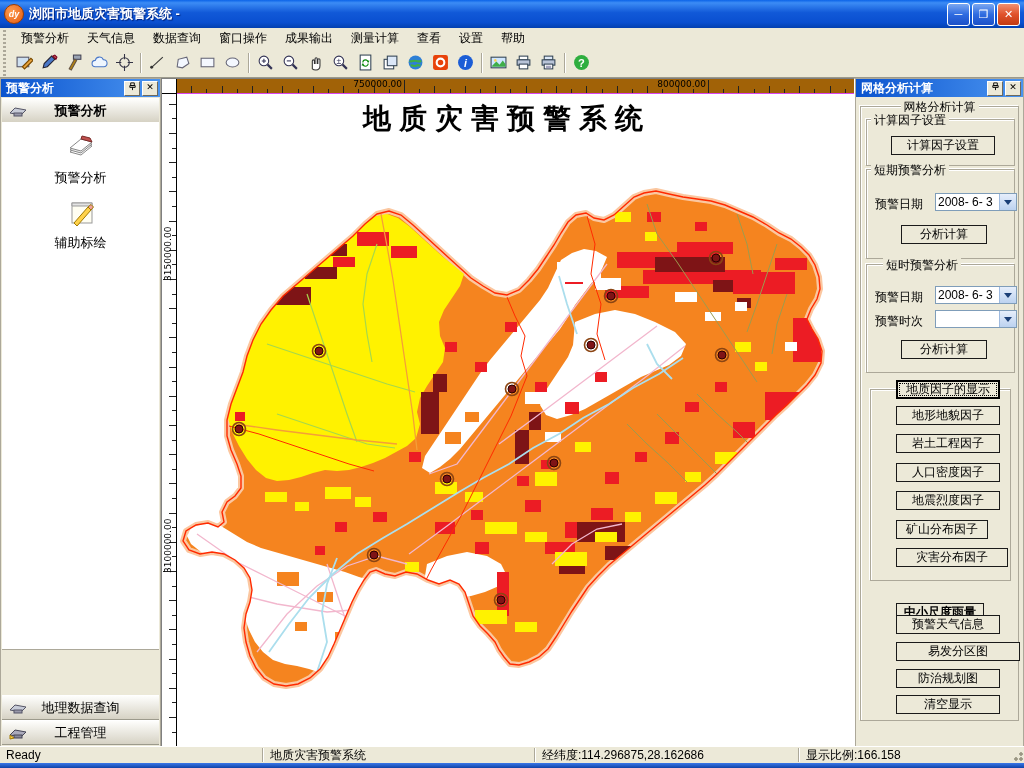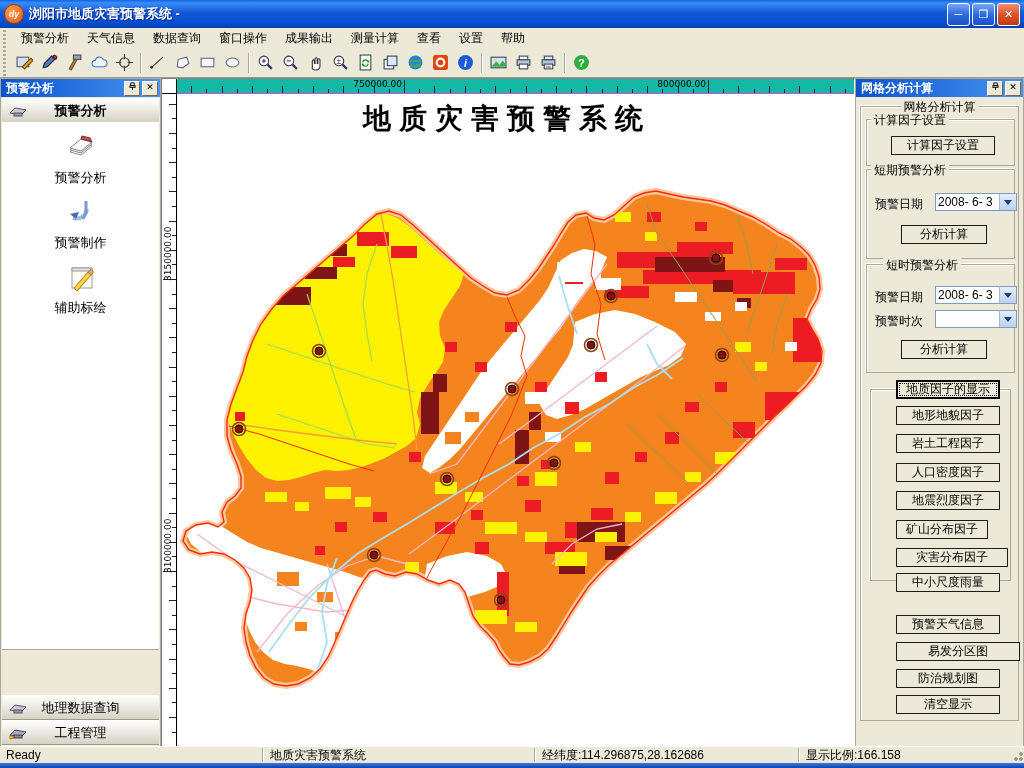--- a/index.html
+++ b/index.html
@@ -59,21 +59,21 @@
   .fld-label{position:absolute;white-space:nowrap;}
   .combo{position:absolute;height:18px;background:#fff;border:1px solid #7F9DB9;box-sizing:border-box;display:flex;}
   .combo-text{flex:1;padding:1px 2px;overflow:hidden;white-space:nowrap;}
   .combo-arrow{width:16px;background:linear-gradient(180deg,#E6EEFB,#BCD2F0);border-left:1px solid #9EBADF;
     display:flex;align-items:center;justify-content:center;}
   .combo-arrow:after{content:"";border:4px solid transparent;border-top:5px solid #1b3f77;margin-top:5px;}
   
   .doc{position:absolute;left:161px;top:78px;width:694px;bottom:21px;background:#fff;
     border:1px solid #808080;border-bottom-color:#fff;border-right-color:#fff;box-sizing:border-box;}
   .ruler-corner{position:absolute;left:0;top:0;width:14px;height:14px;background:#fff;border-right:1px solid #000;border-bottom:1px solid #000;}
-  .hruler{position:absolute;left:15px;top:0;right:0;height:14px;background:#14b8a6;border-bottom:6px solid #d946ef;overflow:hidden;}
+  .hruler{position:absolute;left:15px;top:0;right:0;height:14px;background:#a16207;border-bottom:6px solid #d946ef;overflow:hidden;}
   .vruler{position:absolute;left:0;top:15px;bottom:0;width:14px;background:#fff;border-right:1px solid #000;overflow:hidden;}
   .htick{position:absolute;bottom:0;width:1px;background:#222;}
   .vtick{position:absolute;right:0;height:1px;background:#222;}
   .hlabel{position:absolute;top:0;font-size:9px;font-family:"DejaVu Sans",sans-serif;width:58px;text-align:right;}
   .vlabel{position:absolute;left:1px;width:12px;font-size:9px;font-family:"DejaVu Sans",sans-serif;
     writing-mode:vertical-rl;transform:rotate(180deg);height:60px;text-align:left;}
   .canvas{position:absolute;left:15px;top:15px;right:0;bottom:0;background:#fff;}
   
   .statusbar{position:absolute;left:0;bottom:5px;width:1024px;height:16px;background:#ECE9D8;
     display:flex;align-items:center;border-top:1px solid #fff;}
@@ -283,25 +283,20 @@
     </span>
     <span class="strip-label" style="font-weight:bold;">预警分析</span>
   </div>
   <div class="lp-items" id="lp-items">
       <div class="lp-item"><svg viewBox="0 0 34 34">
           <path d="M6 22l11-9 11 3-11 9z" fill="#fff" stroke="#888"></path>
           <path d="M6 20l11-9 11 3-11 9z" fill="#eee" stroke="#888"></path>
           <path d="M6 18l11-9 11 3-11 9z" fill="#fff" stroke="#888"></path>
           <path d="M17 9l11 3-2-4-8-2z" fill="#c0504d" stroke="#7a2a28"></path>
         </svg><div class="lp-label">预警分析</div></div>
-      <div class="lp-item"><svg viewBox="0 0 34 34">
-          <path d="M9 23c7 2 13-2 14-9" fill="none" stroke="#9fb9e8" stroke-width="4"></path>
-          <path d="M22 6v11l-3 7" fill="none" stroke="#7a98d8" stroke-width="3"></path>
-          <path d="M6 19l9-2-3 7z" fill="#4a6ab8"></path>
-        </svg><div class="lp-label">预警制作</div></div>
       <div class="lp-item"><svg viewBox="0 0 34 34">
           <rect x="8" y="8" width="20" height="20" fill="#fffef2" stroke="#999"></rect>
           <path d="M8 8h20v3H8z" fill="#e4e4e4" stroke="#999"></path>
           <path d="M10 28L24 12l3 3-14 16z" fill="#ffd24a" stroke="#a07800"></path>
           <path d="M24 12l3 3 2.5-3-2.5-2.5z" fill="#f0a0a0" stroke="#a07800"></path>
         </svg><div class="lp-label">辅助标绘</div></div>
     </div>
   <div class="lp-tabs" id="lp-tabs">
       <div class="strip">
         <span class="strip-icon"><svg viewBox="0 0 20 14">
@@ -673,21 +668,21 @@
   <div id="factor-buttons">
       <div class="xp-btn marquee" style="top: 301px; left: 40px; width: 104px;">地质因子的显示</div>
       <div class="xp-btn" style="top: 327px; left: 40px; width: 104px;">地形地貌因子</div>
       <div class="xp-btn" style="top: 355px; left: 40px; width: 104px;">岩土工程因子</div>
       <div class="xp-btn" style="top: 384px; left: 40px; width: 104px;">人口密度因子</div>
       <div class="xp-btn" style="top: 412px; left: 40px; width: 104px;">地震烈度因子</div>
       <div class="xp-btn" style="top: 441px; left: 40px; width: 92px;">矿山分布因子</div>
       <div class="xp-btn" style="top: 469px; left: 40px; width: 112px;">灾害分布因子</div>
     </div>
   <div id="extra-buttons">
-      <div class="xp-btn" style="top: 494px; left: 40px; width: 104px;">中小尺度雨量</div>
+      <div class="xp-btn" style="top: 524px; left: 40px; width: 88px; font-weight: bold;">中小尺度雨量</div>
       <div class="xp-btn" style="top: 536px; left: 40px; width: 104px;">预警天气信息</div>
       <div class="xp-btn" style="top: 563px; left: 40px; width: 124px;">易发分区图</div>
       <div class="xp-btn" style="top: 590px; left: 40px; width: 104px;">防治规划图</div>
       <div class="xp-btn" style="top: 616px; left: 40px; width: 104px;">清空显示</div>
     </div>
 </div>
 
 <div class="statusbar">
   <div class="sb-panel sp1">Ready</div>
   <div class="sb-sep"></div>

